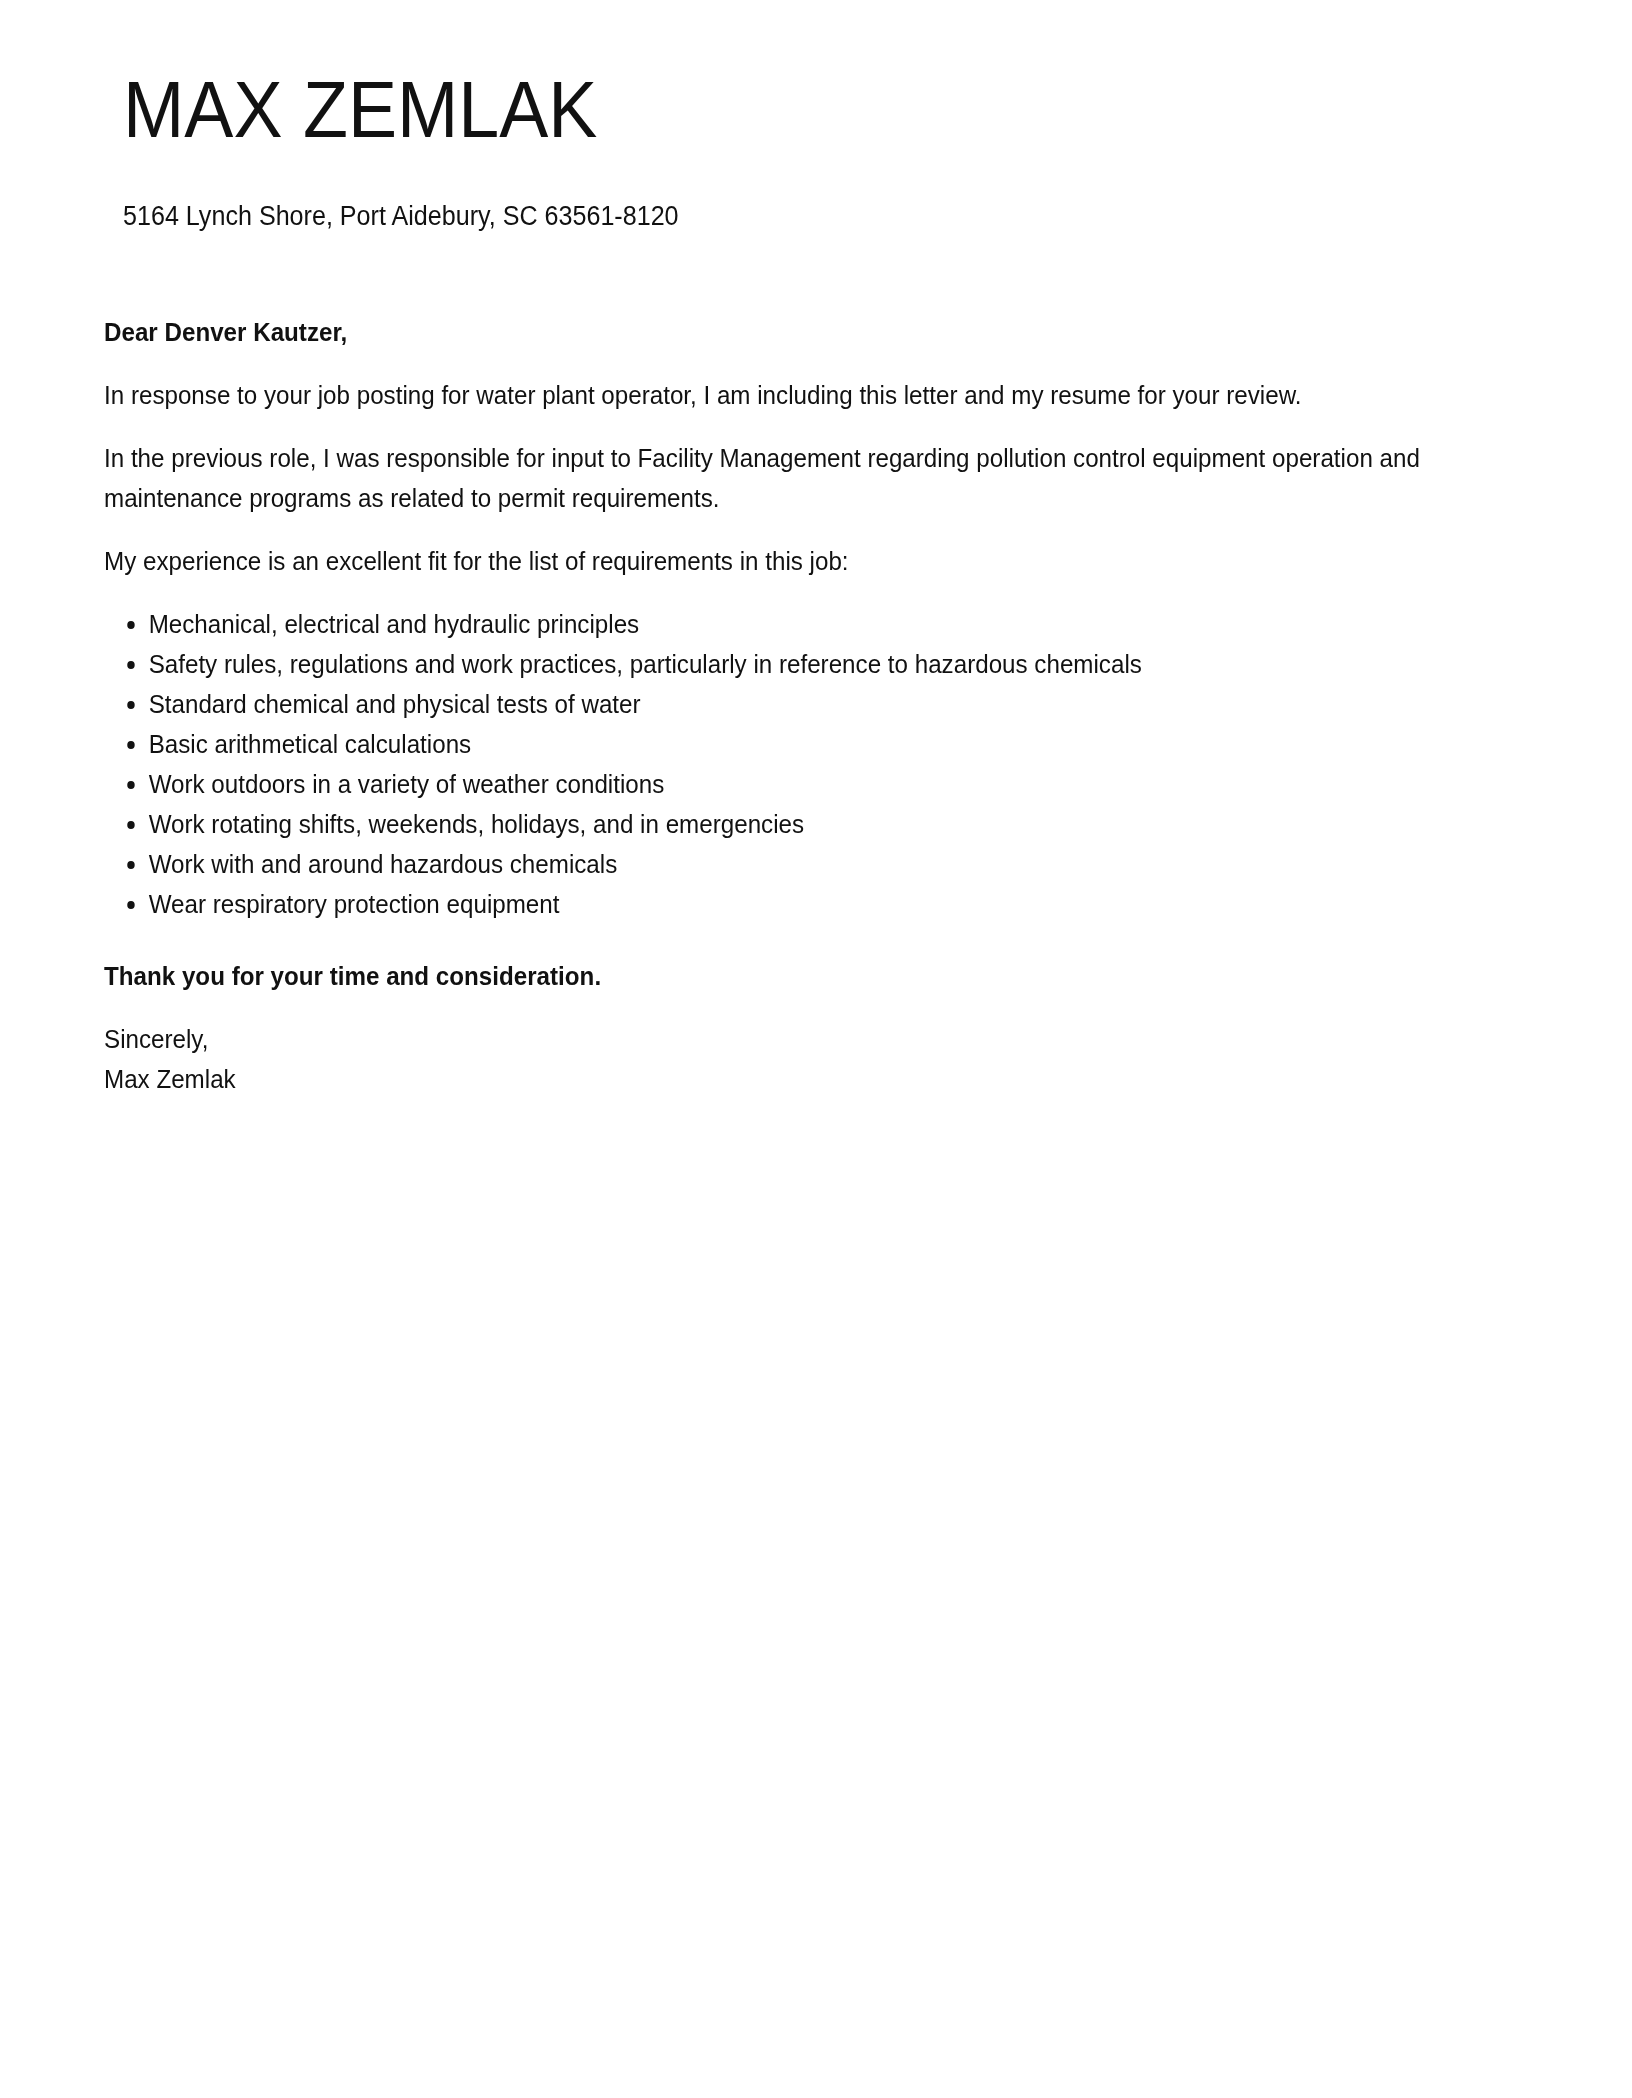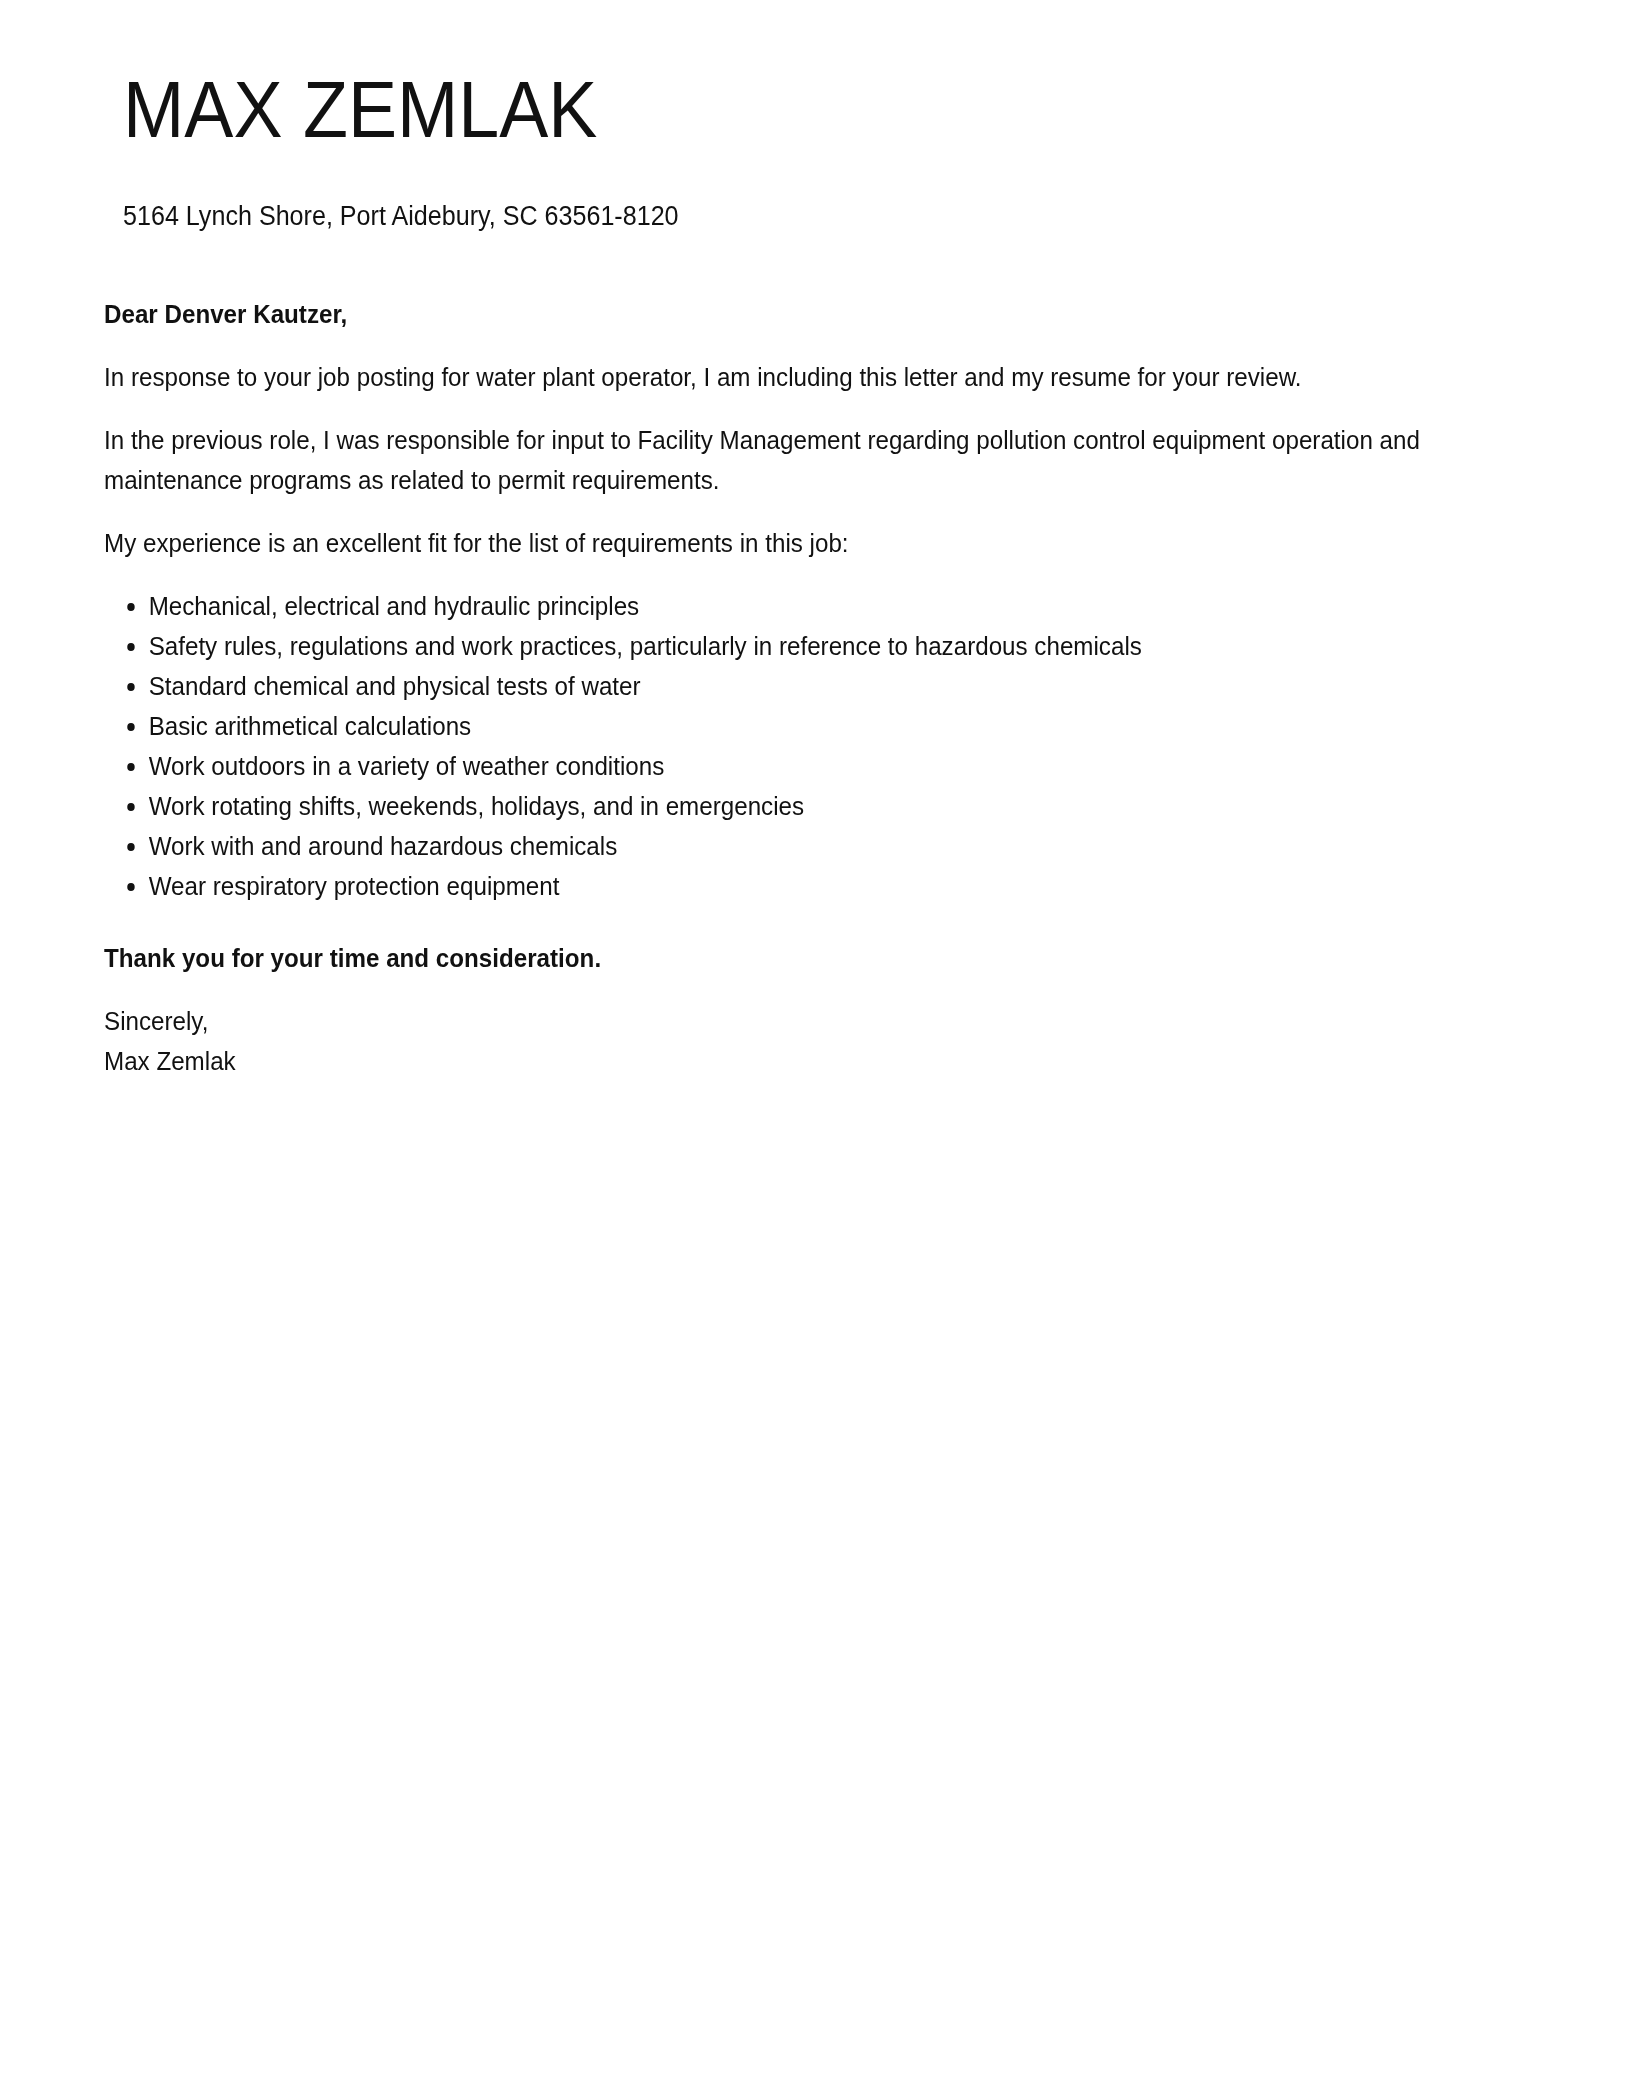--- a/index.html
+++ b/index.html
@@ -12,21 +12,21 @@
   .name {
     font-size: 80px; font-weight: 400; letter-spacing: 0px; line-height: 1;
     margin: 0; transform: scaleX(0.92); transform-origin: left;
     white-space: nowrap;
   }
   .address {
     margin-top: 50px; font-size: 27px; line-height: 1.2; white-space: nowrap;
     transform: scaleX(0.93); transform-origin: left;
   }
   .letter {
-    position: absolute; left: 104px; top: 294px; width: 1440px;
+    position: absolute; left: 104px; top: 312px; width: 1440px;
     font-size: 26px; line-height: 40px;
   }
   .letter p { margin: 0 0 23px 0; transform: scaleX(0.93); transform-origin: left; white-space: normal; }
   .greeting { font-weight: 700; }
   .wrap { width: 1545px; }
   ul.reqs { margin: 0 0 23px 0; padding: 0 0 0 48px; transform: scaleX(0.93); transform-origin: left; }
   ul.reqs li { line-height: 40px; }
   .closing { font-weight: 700; margin-top: 32px !important; }
   .signoff { margin-top: 0; }
 </style>

